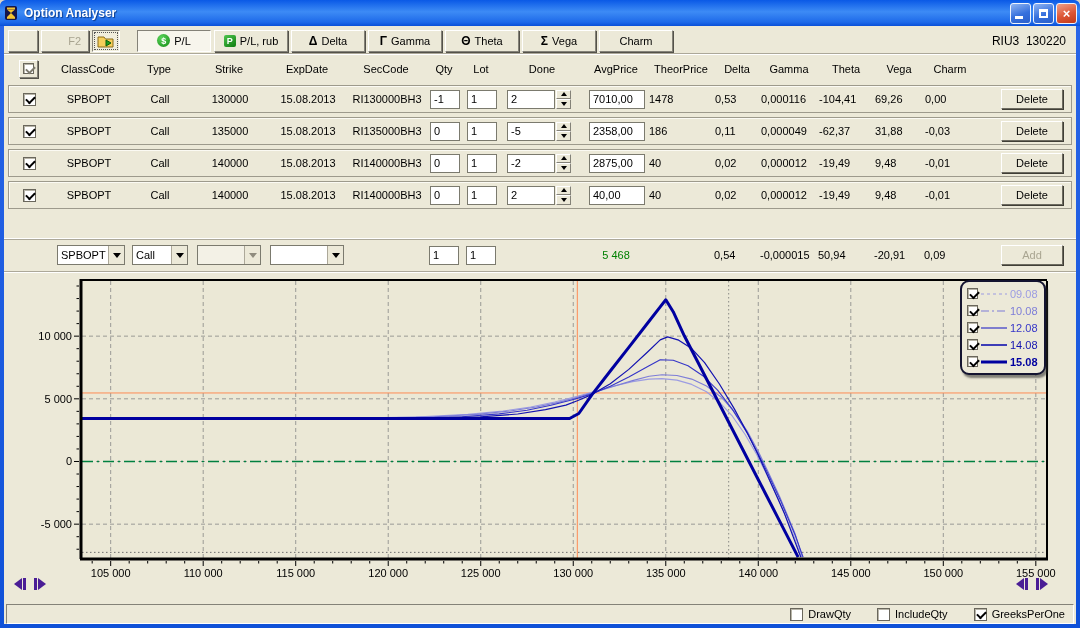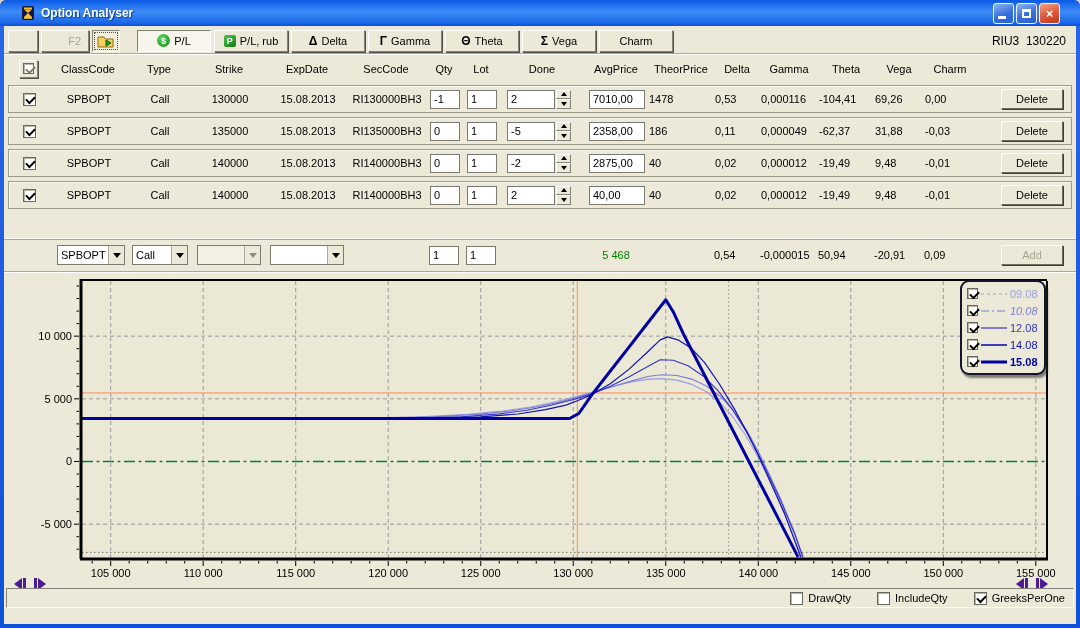--- a/index.html
+++ b/index.html
@@ -1,18 +1,18 @@
 <!DOCTYPE html>
 <html><head>
 <meta charset="utf-8">
 <style>
   html,body{margin:0;padding:0;background:#d8d4c8;}
   *{box-sizing:border-box;font-family:"Liberation Sans",sans-serif;}
   .window{position:relative;width:1080px;height:628px;background:linear-gradient(180deg,#2a66e8,#0f51d8);border-radius:6px 6px 0 0;overflow:hidden;}
-  .titlebar{position:absolute;left:0;top:0;width:100%;height:26px;display:flex;align-items:center;padding:0 20px;
+  .titlebar{position:absolute;left:0;top:0;width:100%;height:26px;display:flex;align-items:center;padding:0 3px;
     background:linear-gradient(180deg,#0a59e6 0%,#3d8bf5 45%,#1e6ae9 85%,#0a50d8 100%);border-radius:6px 6px 0 0;}
   .app-icon{width:16px;height:16px;margin-right:5px;flex:0 0 auto;}
   .title-text{color:#fff;font-weight:bold;font-size:12px;text-shadow:1px 1px 1px #0a3a8c;flex:1;}
   .winbtns{display:flex;gap:2px;}
   .winbtn{width:21px;height:21px;border:1px solid #eef3fd;border-radius:3px;display:flex;align-items:center;justify-content:center;
     background:linear-gradient(160deg,#8fb4f2 0%,#3670dd 55%,#2a5fcb 100%);color:#fff;font-size:11px;font-weight:bold;position:relative;}
   .winbtn.close{background:linear-gradient(160deg,#f0a088 0%,#dd5635 55%,#c23a18 100%);font-size:13px;}
   .glyph-min{position:absolute;left:4px;bottom:4px;width:8px;height:3px;background:#fff;}
   .glyph-max{width:9px;height:9px;border:2px solid #fff;border-top-width:3px;}
   .client{position:absolute;left:4px;top:26px;width:1072px;height:598px;background:#ece9d8;}
@@ -81,21 +81,21 @@
   .legend{position:absolute;top:7px;right:30px;width:86px;background:#ece9d8;border:2px solid #141430;border-radius:9px;
     box-shadow:2px 3px 2px rgba(40,40,40,.55);padding:3px 4px 3px 5px;}
   .litem{display:flex;align-items:center;height:17px;gap:3px;}
   .litem .cb{width:11px;height:11px;flex:0 0 auto;}
   .litem svg{flex:0 0 auto;}
   .llabel{font-size:11px;}
   .arrows{position:absolute;top:303px;width:36px;height:12px;}
   .arrows.left{left:8px;}
   .arrows.right{right:26px;}
   
-  .statusbar{position:absolute;left:2px;right:2px;bottom:16px;height:20px;border:1px solid;border-color:#848278 #fff #fff #848278;
+  .statusbar{position:absolute;left:2px;right:2px;bottom:0;height:20px;border:1px solid;border-color:#848278 #fff #fff #848278;
     display:flex;align-items:center;justify-content:flex-end;gap:26px;padding-right:8px;font-size:11px;background:#ece9d8;}
   .sbitem{display:flex;align-items:center;gap:5px;}
 </style>
 </head>
 <body>
 
 <div class="window">
   <div class="titlebar">
     <svg class="app-icon" viewBox="0 0 16 16">
       <rect x="2" y="1" width="12" height="14" rx="2" fill="#15154a"></rect>
@@ -525,21 +525,21 @@
             <svg width="26" height="6">
               <line x1="0" y1="3" x2="26" y2="3" stroke="#9c9ce2" stroke-width="1.2" stroke-dasharray="3,3"></line>
             </svg>
             <span class="llabel" style="color: rgb(156, 156, 226);">09.08</span>
           </div>
           <div class="litem">
             <span class="cb checked"></span>
             <svg width="26" height="6">
               <line x1="0" y1="3" x2="26" y2="3" stroke="#7d7dd8" stroke-width="1.2" stroke-dasharray="8,3,2,3"></line>
             </svg>
-            <span class="llabel" style="color: rgb(125, 125, 216); font-style: italic;">10.08</span>
+            <span class="llabel" style="color: rgb(125, 125, 216);">10.08</span>
           </div>
           <div class="litem">
             <span class="cb checked"></span>
             <svg width="26" height="6">
               <line x1="0" y1="3" x2="26" y2="3" stroke="#3535c8" stroke-width="1.2"></line>
             </svg>
             <span class="llabel" style="color: rgb(53, 53, 200);">12.08</span>
           </div>
           <div class="litem">
             <span class="cb checked"></span>

